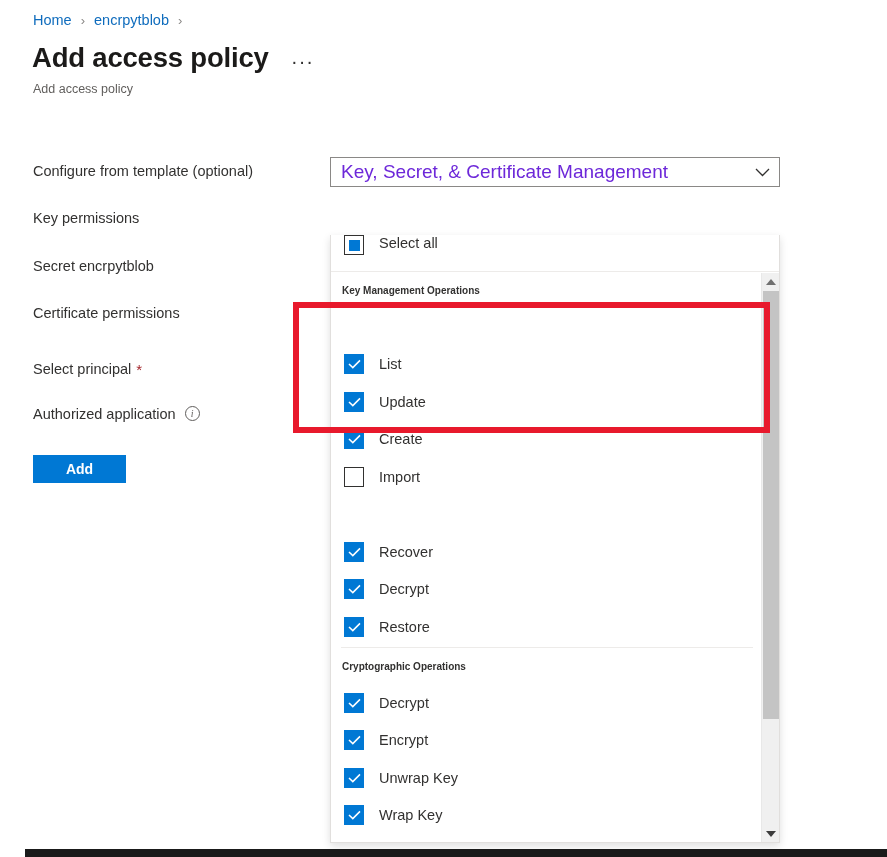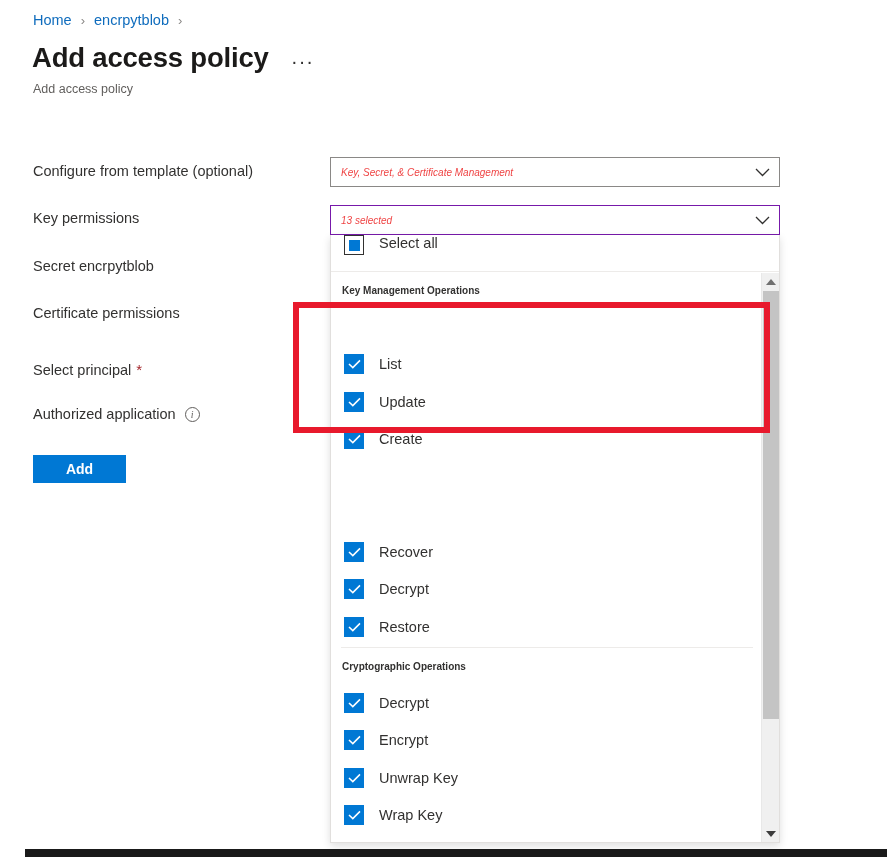--- a/index.html
+++ b/index.html
@@ -33,21 +33,21 @@
   }
   .page-subtitle {
     position: absolute; left: 8px; top: 82px;
     font-size: 12.5px; color: #605e5c;
   }
 
   
   .form-label {
     position: absolute; left: 8px;
     font-size: 14.5px; color: #323130; white-space: nowrap;
-    display: flex; align-items: flex-end;
+    display: flex; align-items: flex-start;
   }
   .req-star { color: #a4262c; margin-left: 5px; font-size: 15px; }
   .info-icon {
     display: inline-flex; align-items: center; justify-content: center;
     width: 15px; height: 15px; border-radius: 50%;
     border: 1px solid #605e5c; color: #605e5c;
     font-size: 10px; font-style: italic; font-family: "Liberation Serif", serif;
     margin-left: 9px; line-height: 1; cursor: pointer;
   }
 
@@ -63,21 +63,21 @@
 
   
   .ddl {
     position: absolute; left: 305px;
     width: 450px; height: 30px;
     background: #fff; display: flex; align-items: center;
     cursor: pointer;
   }
   .ddl.plain { border: 1px solid #8a8886; top: 157px; }
   .ddl.focused { border: 1px solid #7719aa; top: 205px; }
-  .ddl-text { font-size: 10px; color: #ef4444; padding-left: 10px; flex: 1; font-style: italic; }
+  .ddl-text { font-size: 19px; color: #6d28d9; padding-left: 10px; flex: 1; }
   .chevron { width: 34px; display: flex; align-items: center; justify-content: center; }
   .chevron svg { display: block; }
 
   
   .ddl-panel {
     position: absolute; left: 305px; top: 235px;
     width: 450px; height: 608px;
     background: #ffffff;
     border-left: 1px solid #e1dfdd;
     border-right: 1px solid #e1dfdd;
@@ -201,28 +201,20 @@
 
   <div class="ddl plain">
     <span class="ddl-text">Key, Secret, &amp; Certificate Management</span>
     <span class="chevron">
       <svg width="15" height="9" viewBox="0 0 15 9">
           <path d="M1 1 L7.5 7.5 L14 1" stroke="#323130" stroke-width="1.3" fill="none"></path>
         </svg>
     </span>
   </div>
 
-  <div class="ddl focused">
-    <span class="ddl-text">13 selected</span>
-    <span class="chevron">
-      <svg width="15" height="9" viewBox="0 0 15 9">
-          <path d="M1 1 L7.5 7.5 L14 1" stroke="#323130" stroke-width="1.3" fill="none"></path>
-        </svg>
-    </span>
-  </div>
 
   <div class="ddl-panel">
 
     <div class="selectall-row">
       <span class="cb indet"></span>
       <span class="opt-label">Select all</span>
     </div>
 
     <div class="list-area">
 
@@ -249,20 +241,24 @@
 
       <div class="opt-row" style="top:148px">
         <span class="cb checked">
           <svg class="tick" width="13" height="10" viewBox="0 0 13 10">
               <path d="M1 5 L4.8 8.6 L12 1.4" stroke="#fff" stroke-width="1.5" fill="none"></path>
             </svg>
         </span>
         <span class="opt-label">Create</span>
       </div>
 
+      <div class="opt-row" style="top:186px">
+        <span class="cb unchecked"></span>
+        <span class="opt-label">Import</span>
+      </div>
 
 
       <div class="opt-row" style="top:261px">
         <span class="cb checked">
           <svg class="tick" width="13" height="10" viewBox="0 0 13 10">
               <path d="M1 5 L4.8 8.6 L12 1.4" stroke="#fff" stroke-width="1.5" fill="none"></path>
             </svg>
         </span>
         <span class="opt-label">Recover</span>
       </div>

